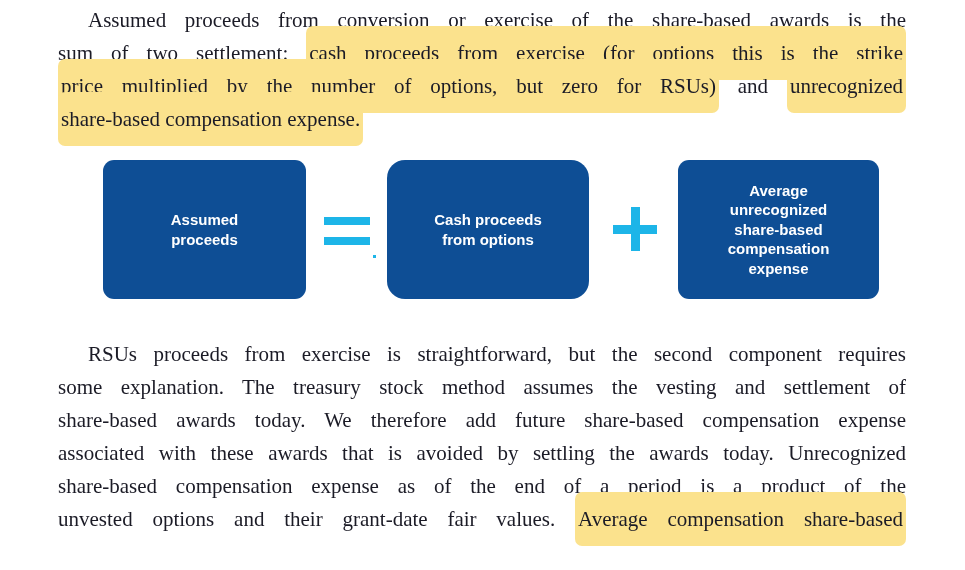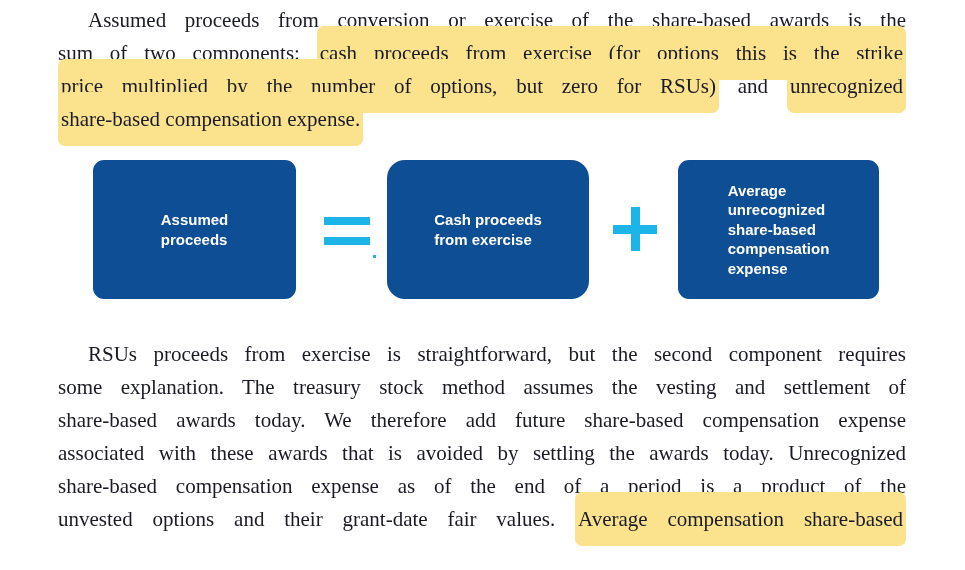--- a/index.html
+++ b/index.html
@@ -26,23 +26,23 @@
     box-decoration-break:clone;
     -webkit-box-decoration-break:clone;
   }
 
   
   .diagram{position:absolute;left:0;top:160px;width:965px;height:140px;}
   .box{
     position:absolute;top:0;height:139px;background:#0e4e95;border-radius:11px;
     display:flex;align-items:center;justify-content:center;
     color:#ffffff;font-family:"Liberation Sans", sans-serif;
-    font-size:15px;font-weight:700;line-height:19.5px;
+    font-size:15px;font-weight:700;line-height:19.5px;text-align:center;
   }
-  .box1{left:93px;width:203px;}
+  .box1{left:103px;width:203px;}
   .box2{left:387px;width:202px;border-radius:18px;}
   .box3{left:678px;width:201px;}
 
   .op{position:absolute;}
   .equals{left:324px;top:57px;width:46px;height:28px;}
   .ebar{position:absolute;left:0;width:46px;height:8px;background:#1db5e8;}
   .ebar.b1{top:0;}
   .ebar.b2{top:20px;}
   .dot{position:absolute;left:373px;top:95px;width:3px;height:3px;background:#1db5e8;}
 
@@ -50,21 +50,21 @@
   .ph{position:absolute;left:0;top:18px;width:44px;height:9px;background:#1db5e8;}
   .pv{position:absolute;left:18px;top:0;width:9px;height:44px;background:#1db5e8;}
 </style>
 </head>
 <body>
 
 <div class="page">
 
   <div class="para p1">
       <div class="tline justify indent"><span>Assumed proceeds from conversion or exercise of the share-based awards is the</span></div>
-      <div class="tline justify"><span>sum of two components: </span><span class="hl">cash proceeds from exercise (for options this is the strike</span></div>
+      <div class="tline justify"><span>sum of two settlement: </span><span class="hl">cash proceeds from exercise (for options this is the strike</span></div>
       <div class="tline justify"><span class="hl">price multiplied by the number of options, but zero for RSUs)</span><span> and </span><span class="hl">unrecognized</span></div>
       <div class="tline"><span class="hl">share-based compensation expense.</span></div>
     </div>
 
   <div class="diagram">
     <div class="box box1">
         <div>
           <div>Assumed</div>
           <div>proceeds</div>
         </div>
@@ -72,21 +72,21 @@
 
     <div class="op equals">
       <div class="ebar b1"></div>
       <div class="ebar b2"></div>
     </div>
     <div class="dot"></div>
 
     <div class="box box2">
         <div>
           <div>Cash proceeds</div>
-          <div>from exercise</div>
+          <div>from options</div>
         </div>
       </div>
 
     <div class="op plus">
       <div class="ph"></div>
       <div class="pv"></div>
     </div>
 
     <div class="box box3">
         <div>

